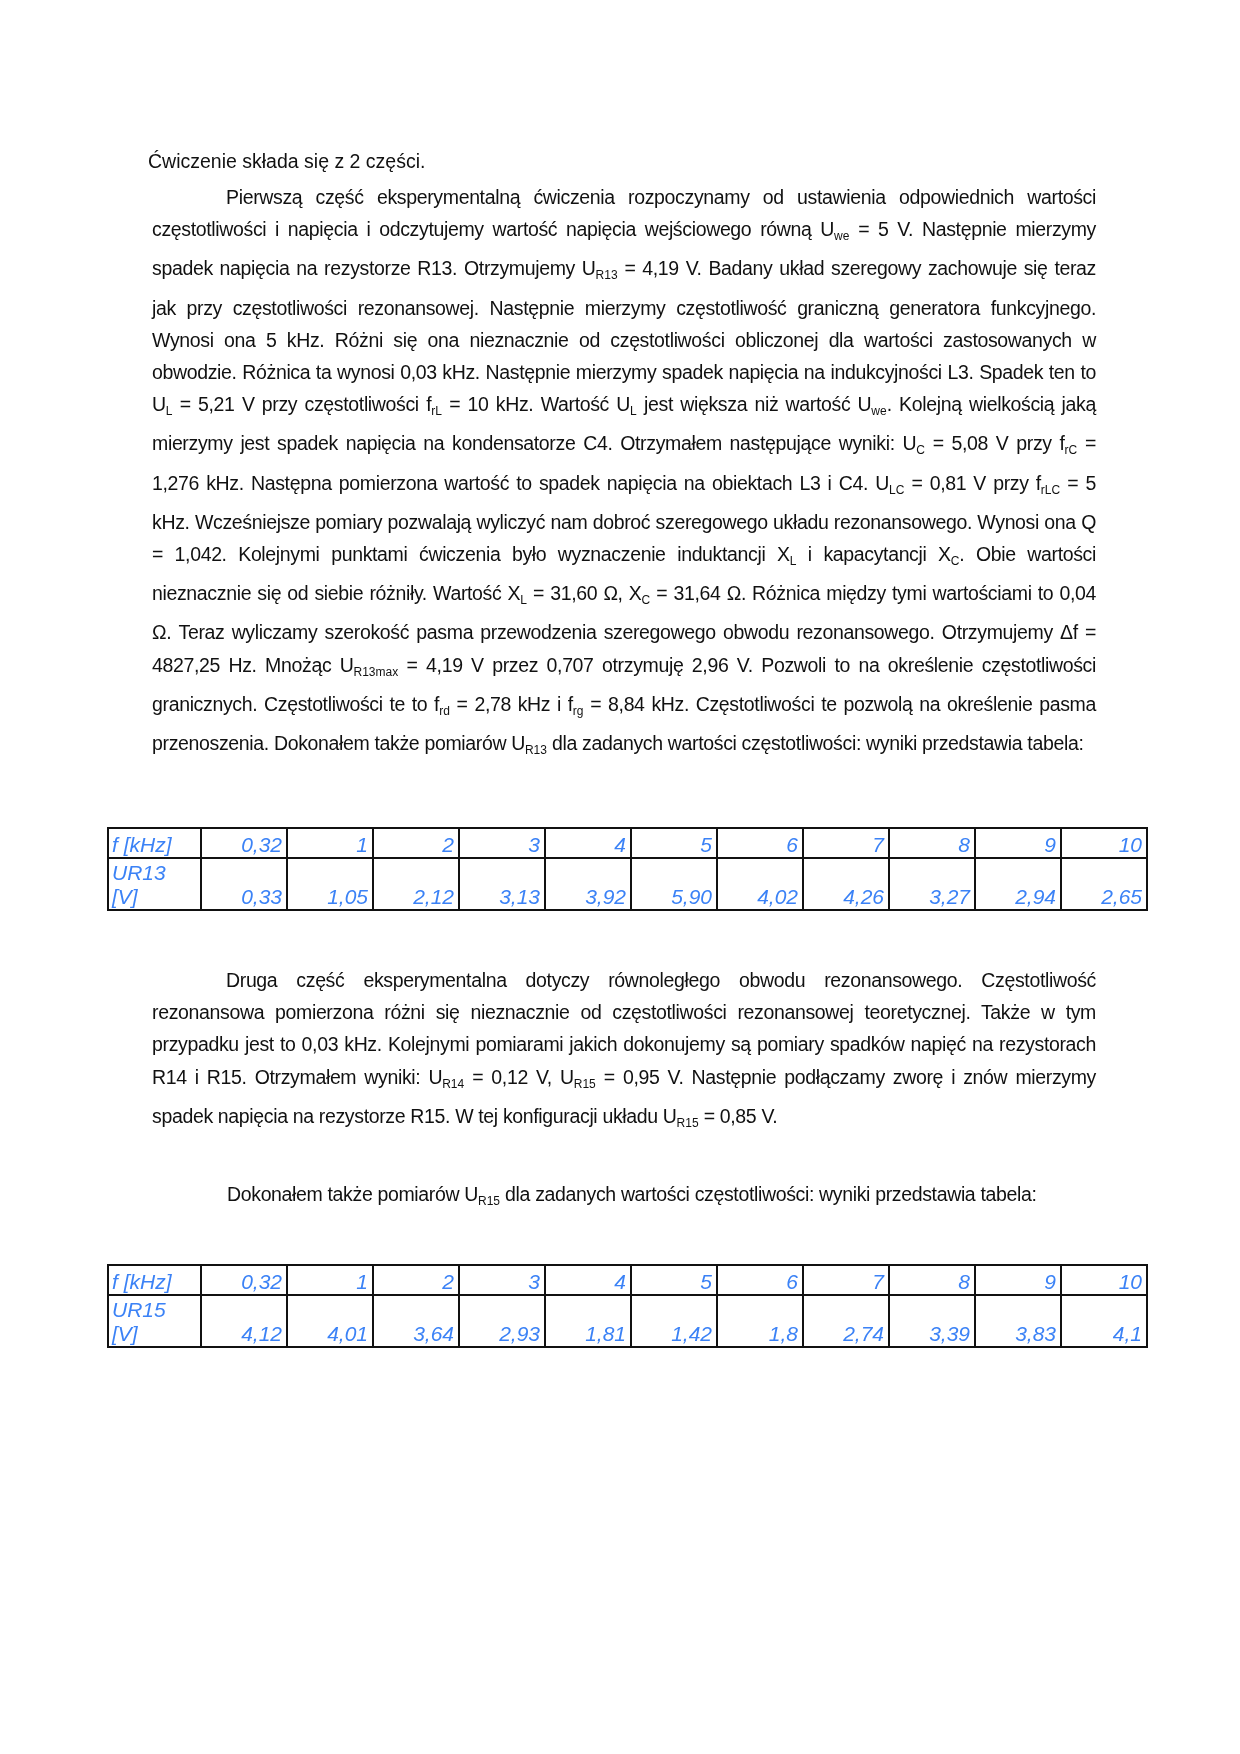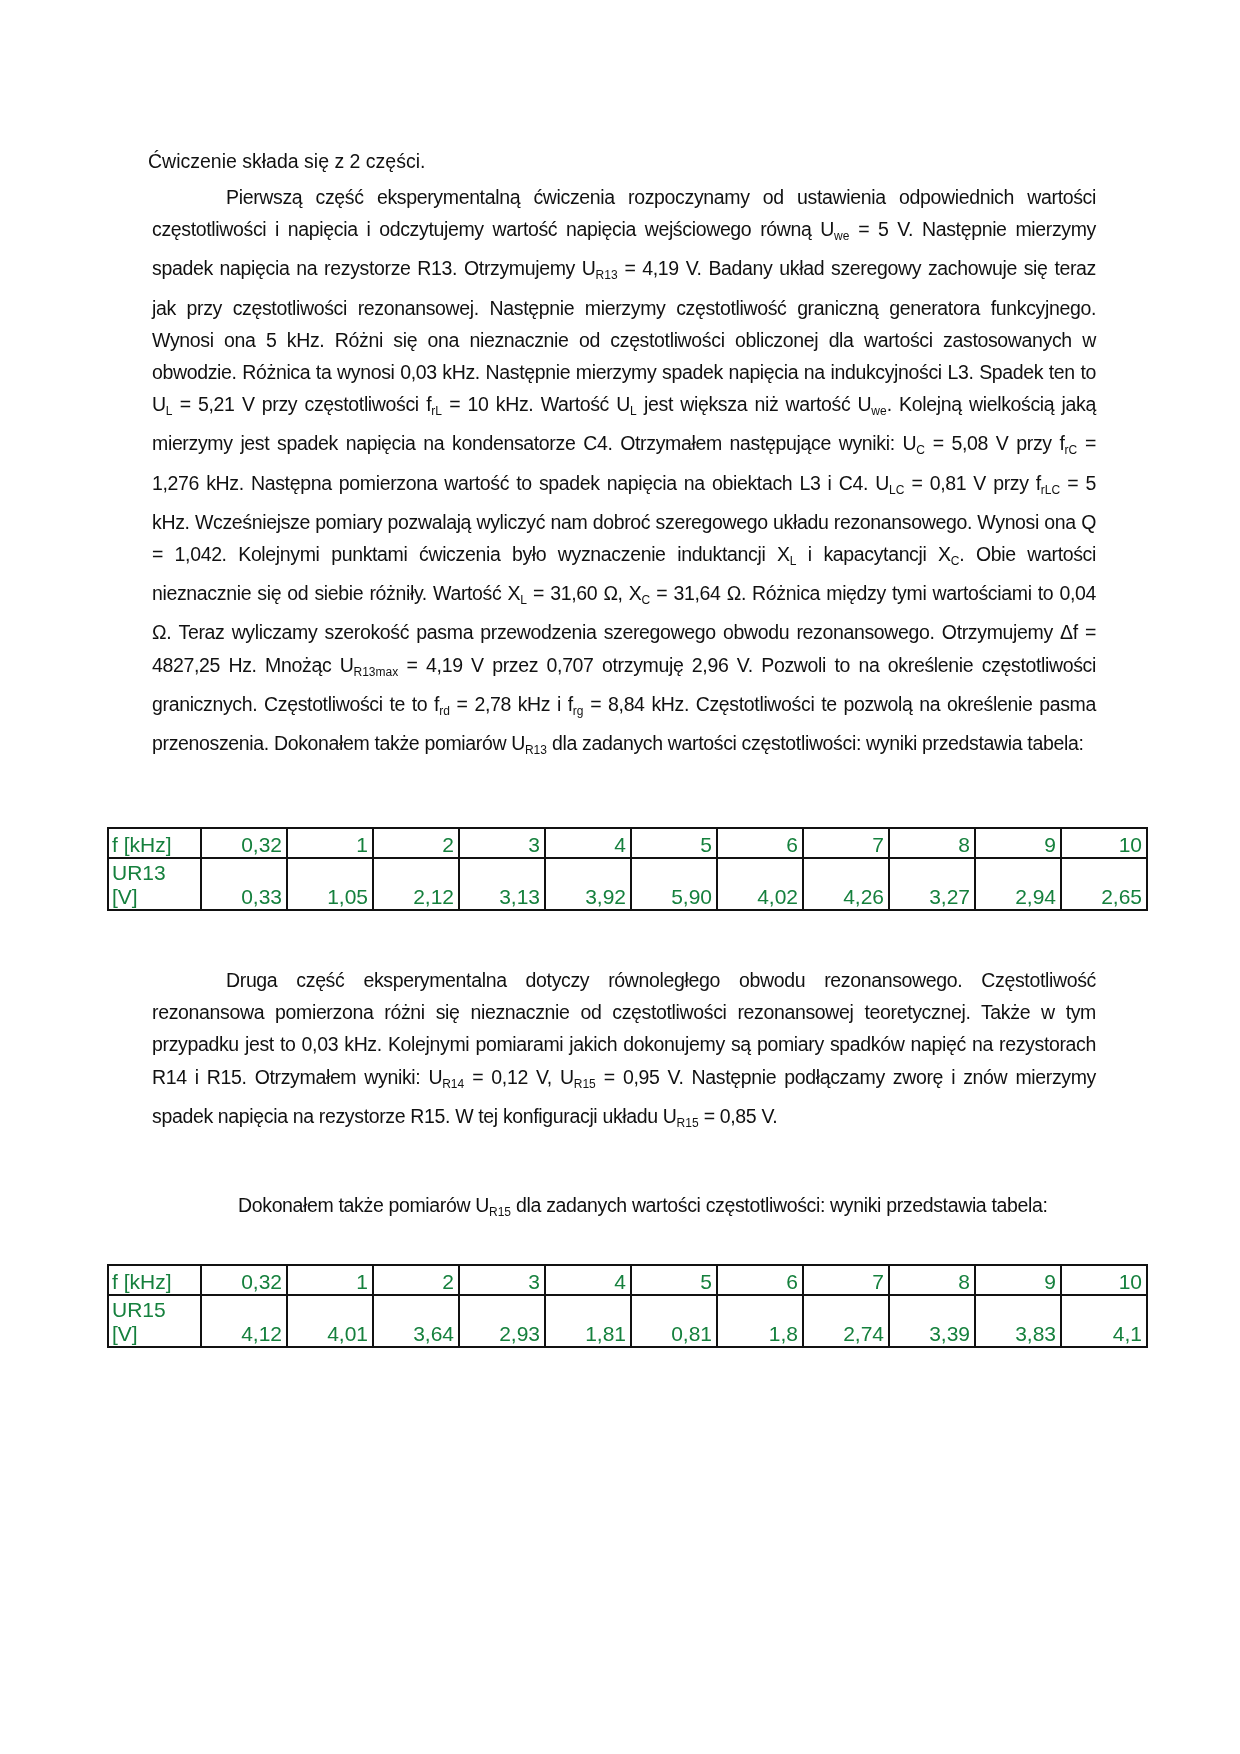--- a/index.html
+++ b/index.html
@@ -7,21 +7,21 @@
          font-family: "Liberation Sans", sans-serif; color: #111; }
   .page { position: absolute; left: 0; top: 0; width: 1240px; height: 1754px; }
   .heading { position: absolute; left: 148px; top: 150px; font-size: 19.5px;
              font-family: "Liberation Sans Narrow", "Liberation Sans", sans-serif; }
   .para { position: absolute; left: 152px; width: 944px; font-size: 19.5px;
           line-height: 32.2px; text-align: justify; text-align-last: left;
           letter-spacing: -0.35px; }
   .para .first { display: inline-block; width: 74px; }
   .sub { font-size: 12px; vertical-align: -4px; letter-spacing: 0; }
   table.data { position: absolute; left: 107px; border-collapse: collapse;
-               font-family: "Liberation Sans", sans-serif; font-size: 21px; color:#15803d; }
+               font-family: "Liberation Sans", sans-serif; font-size: 21px; color:#3b82f6;font-style:italic; }
   table.data td { border: 2px solid #111; padding: 0 4px 0 4px; text-align: right;
                   vertical-align: bottom; line-height: 24px; }
   table.data td.label { text-align: left; width: 84px; padding-left: 3px; }
   table.data td.num { width: 76px; }
   table.data tr.r1 td { height: 28px; }
   table.data tr.r2 td { height: 50px; }
   .label2 { display: block; line-height: 24px; }
 </style>
 </head>
 <body>
@@ -63,21 +63,21 @@
           <td class="num">4,26</td>
           <td class="num">3,27</td>
           <td class="num">2,94</td>
           <td class="num">2,65</td>
         </tr>
   </tbody>
     </table>
 
   <p class="para" style="top:964px;margin:0;"><span class="first"></span>Druga część eksperymentalna dotyczy równoległego obwodu rezonansowego. Częstotliwość rezonansowa pomierzona różni się nieznacznie od częstotliwości rezonansowej teoretycznej. Także w tym przypadku jest to 0,03 kHz. Kolejnymi pomiarami jakich dokonujemy są pomiary spadków napięć na rezystorach R14 i R15. Otrzymałem wyniki: U<span class="sub">R14</span> = 0,12 V, U<span class="sub">R15</span> = 0,95 V. Następnie podłączamy zworę i znów mierzymy spadek napięcia na rezystorze R15. W tej konfiguracji układu U<span class="sub">R15</span> = 0,85 V.</p>
 
-  <p class="para" style="top:1177px;margin:12px;"><span class="first"></span>Dokonałem także pomiarów U<span class="sub">R15</span> dla zadanych wartości częstotliwości: wyniki przedstawia tabela:</p>
+  <p class="para" style="top:1177px;margin:1px;"><span class="first"></span>Dokonałem także pomiarów U<span class="sub">R15</span> dla zadanych wartości częstotliwości: wyniki przedstawia tabela:</p>
 
   <table class="data" style="top:1264px;">
     <tbody>
         <tr class="r1">
       <td class="label">f [kHz]</td>
     <td class="num">0,32</td>
           <td class="num">1</td>
           <td class="num">2</td>
           <td class="num">3</td>
           <td class="num">4</td>
@@ -91,21 +91,21 @@
     <tr class="r2">
       <td class="label">
         <span class="label2">UR15</span>
         <span class="label2">[V]</span>
       </td>
     <td class="num">4,12</td>
           <td class="num">4,01</td>
           <td class="num">3,64</td>
           <td class="num">2,93</td>
           <td class="num">1,81</td>
-          <td class="num">0,81</td>
+          <td class="num">1,42</td>
           <td class="num">1,8</td>
           <td class="num">2,74</td>
           <td class="num">3,39</td>
           <td class="num">3,83</td>
           <td class="num">4,1</td>
         </tr>
   </tbody>
     </table>
 
 </div>

